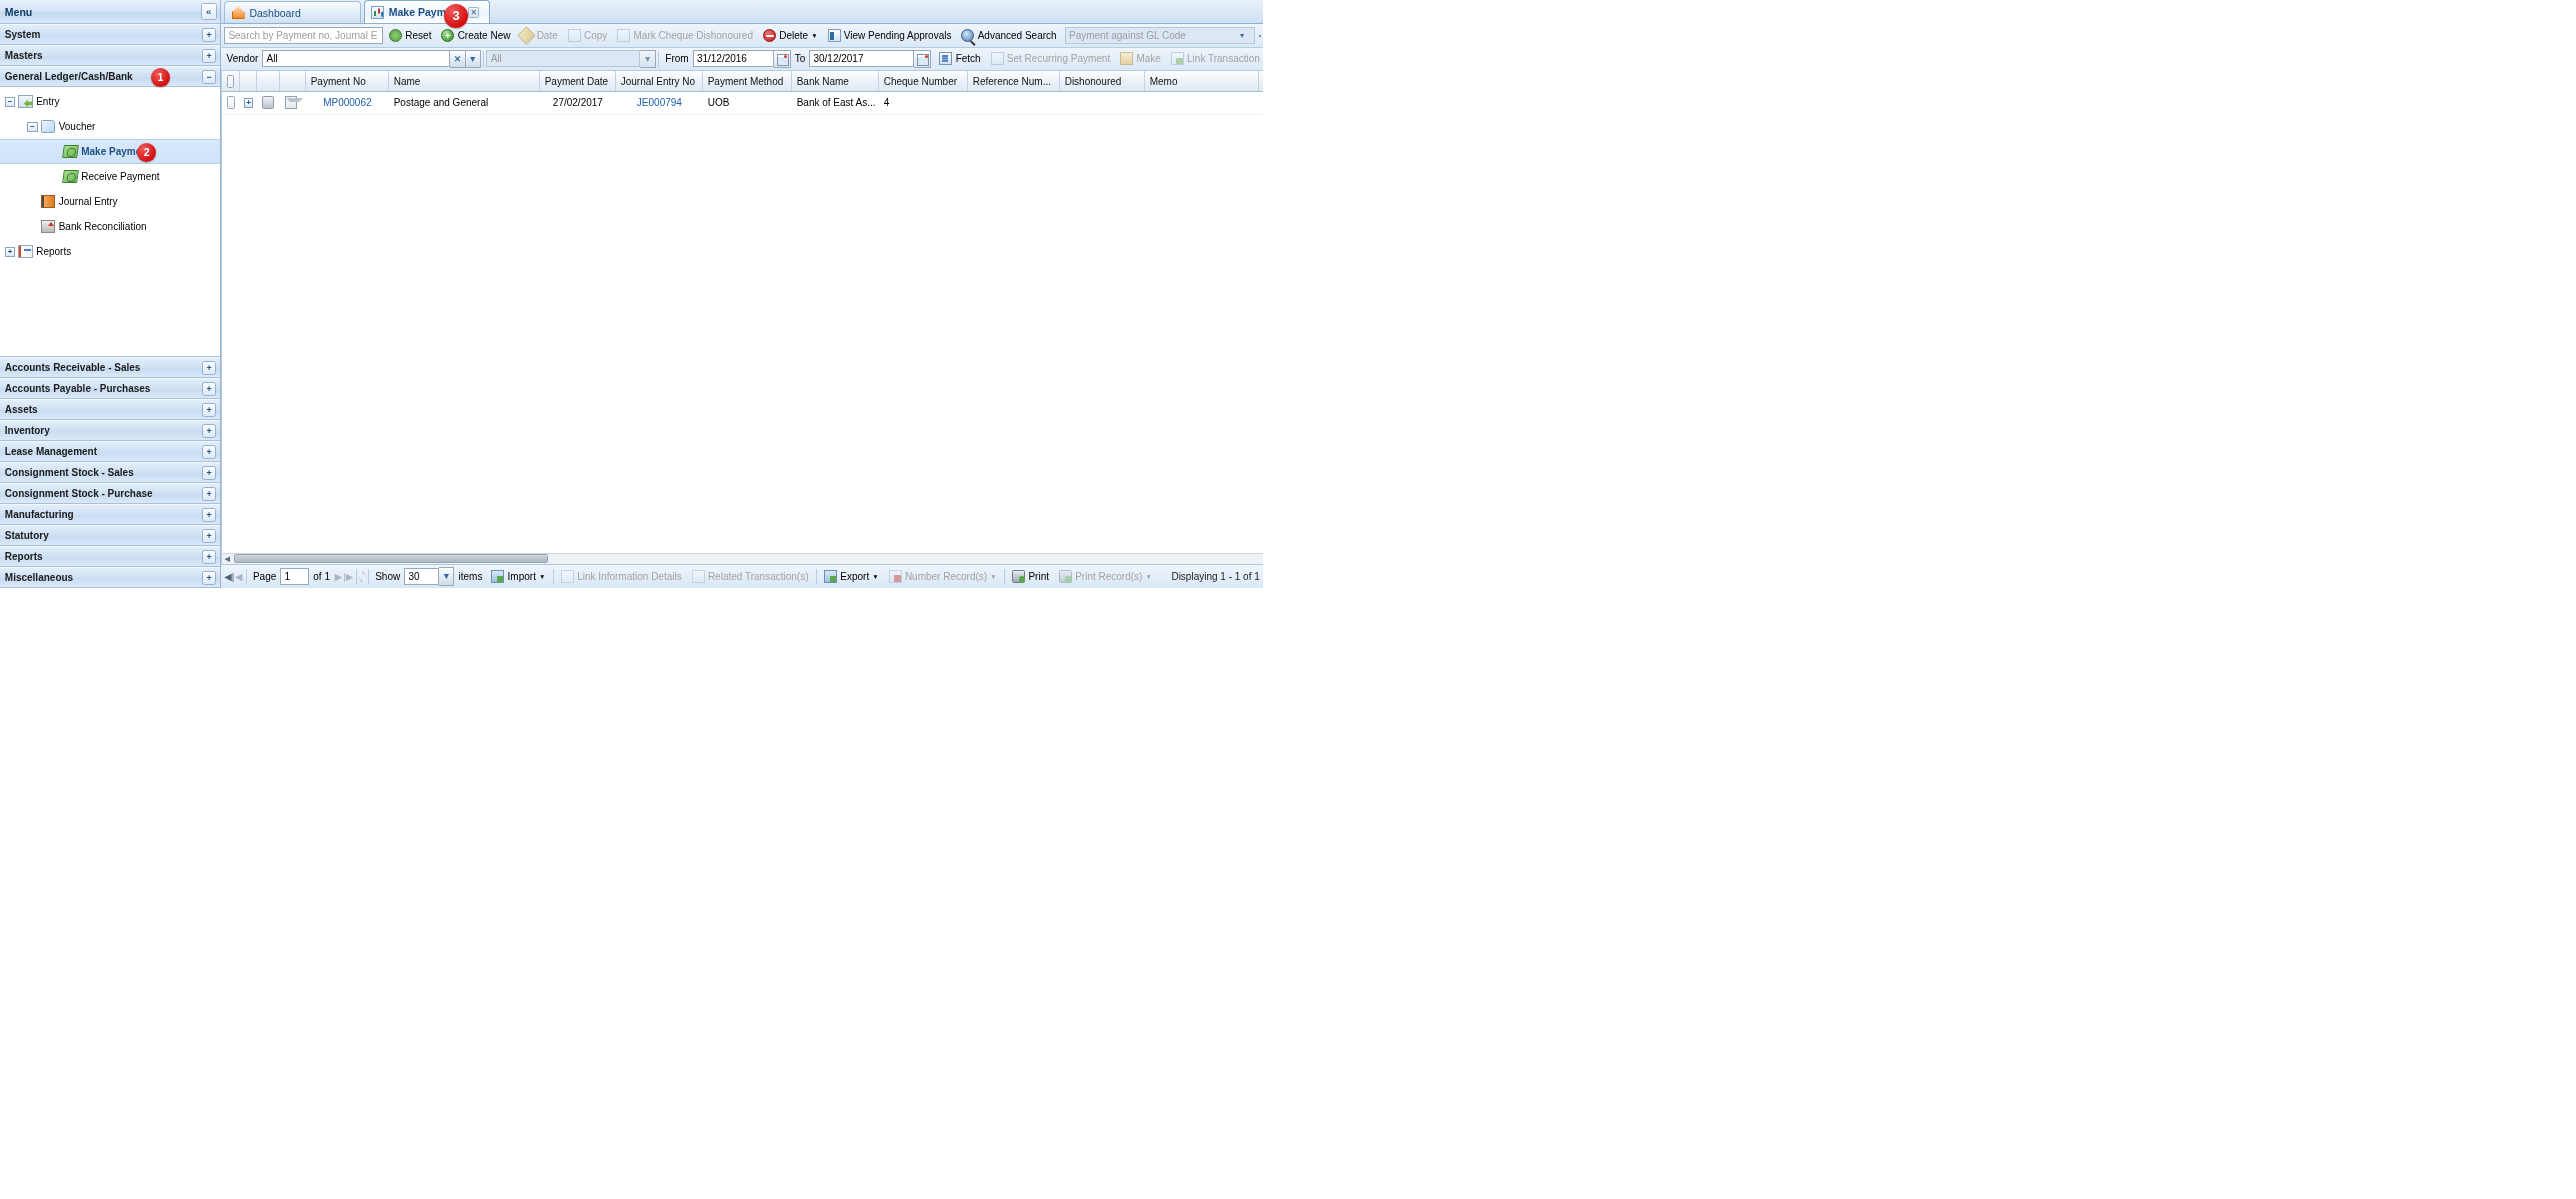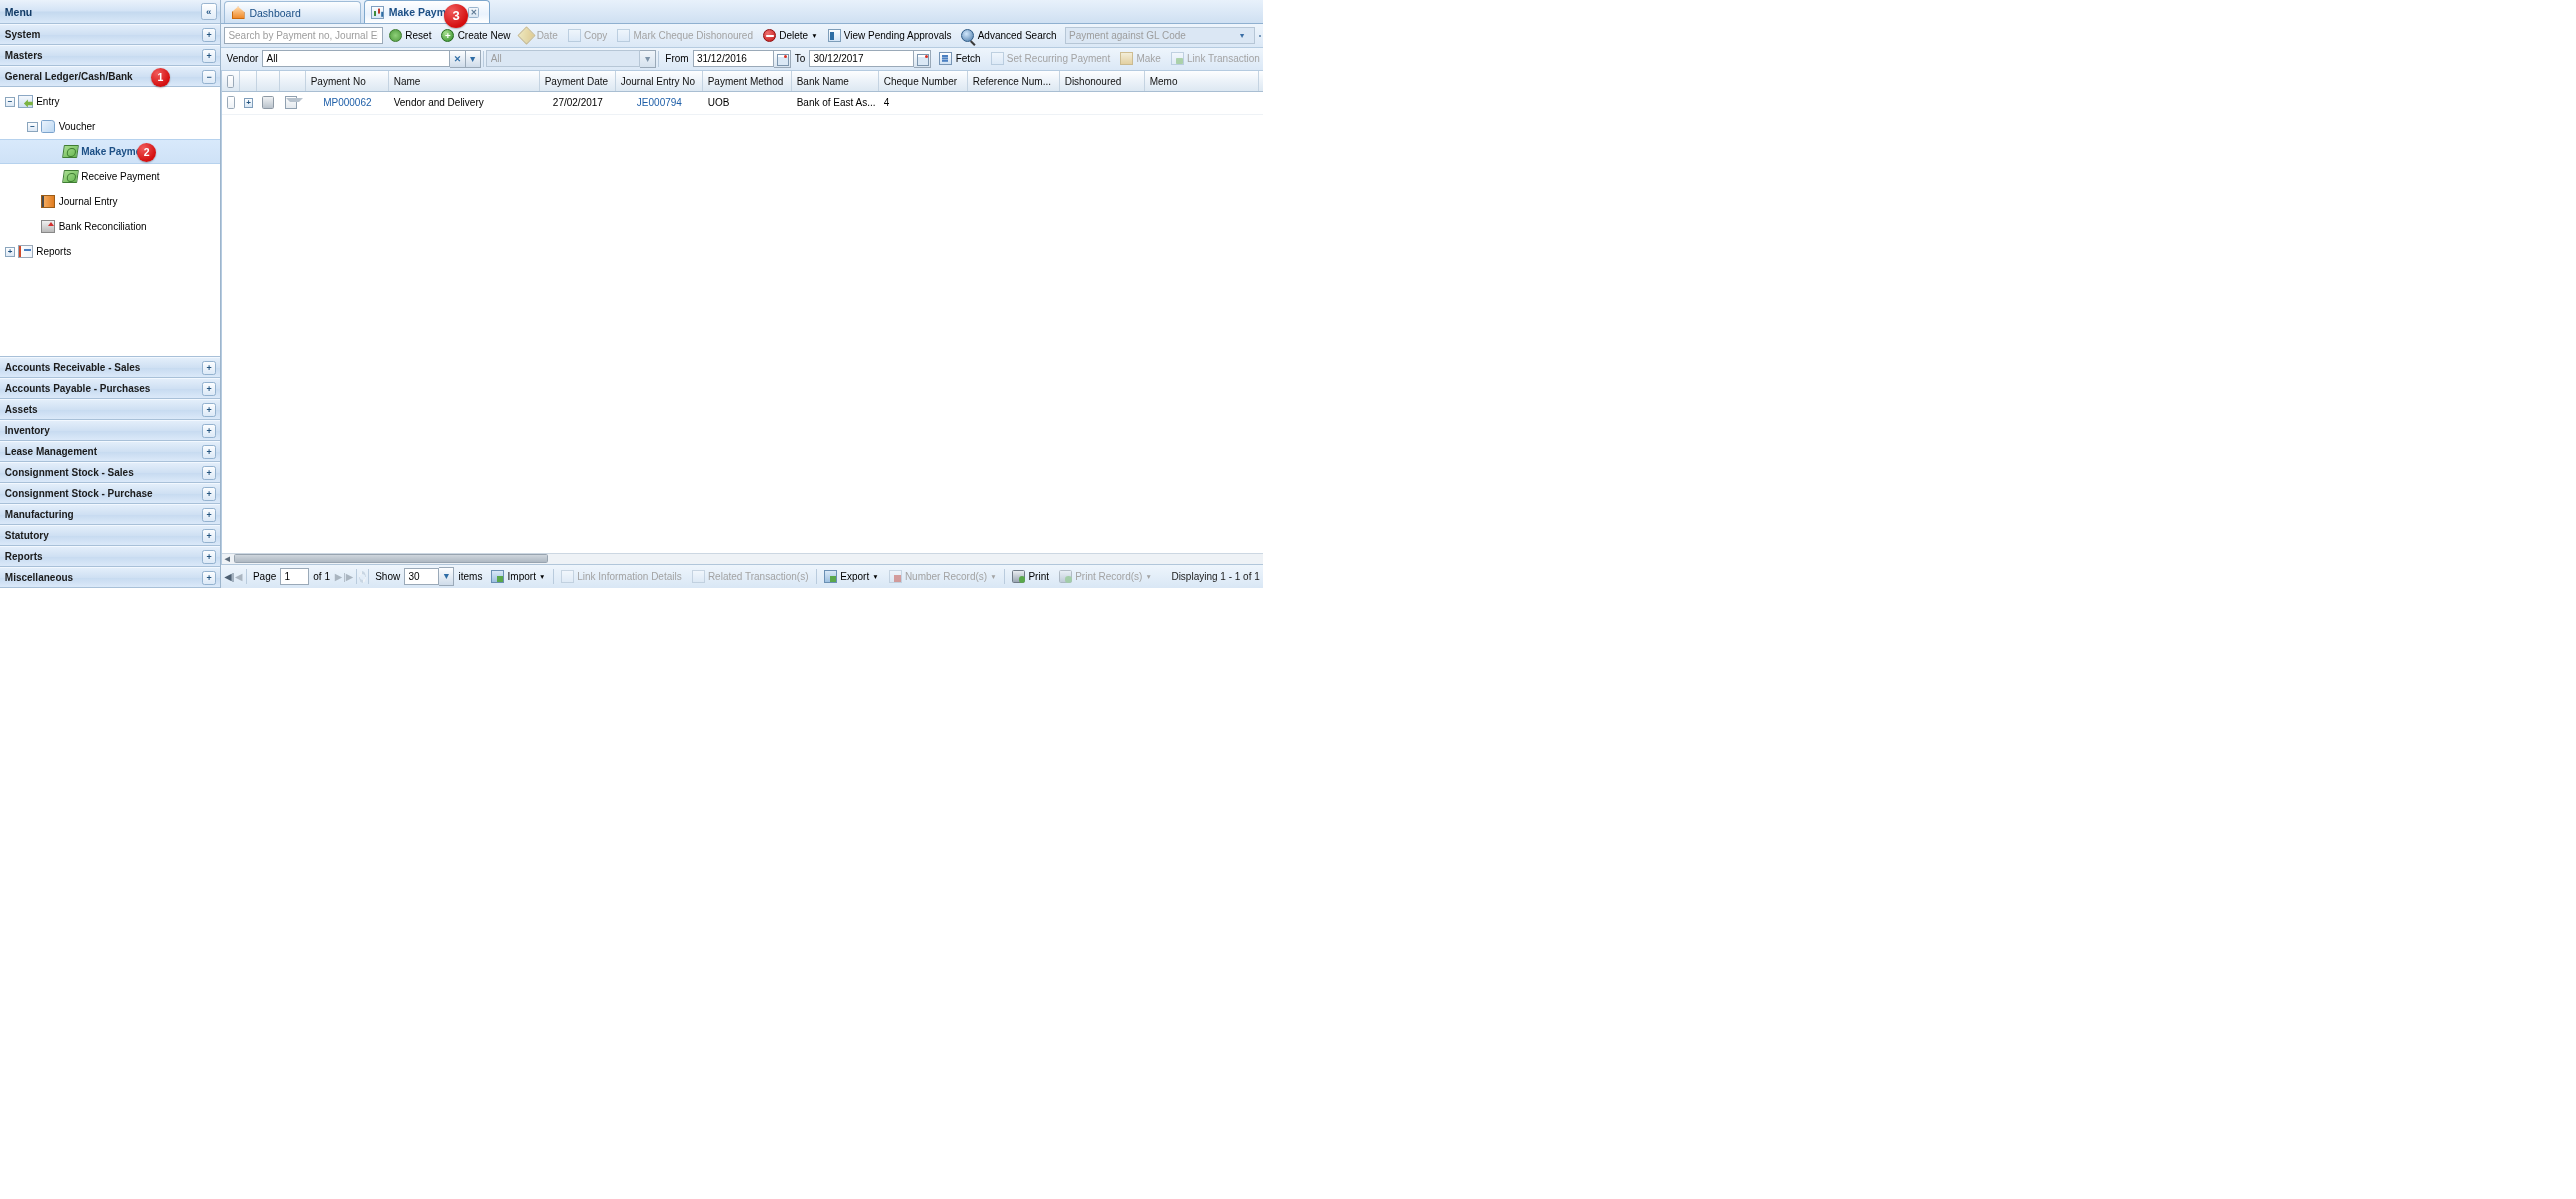--- a/index.html
+++ b/index.html
@@ -552,21 +552,21 @@
             <div class="gc" style="width: 22.5px; flex: 0 0 22.5px;">
               <div class="rowico ic-print-sm"></div>
             </div>
             <div class="gc" style="width: 26px; flex: 0 0 26px;">
               <div class="rowico ic-mail-sm"></div>
             </div>
             <div class="gc" style="width: 83px; flex: 0 0 83px; justify-content: center;">
               <span class="lnk">MP000062</span>
             </div>
             <div class="gc" style="width: 151px; flex: 0 0 151px;">
-              <span>Vendor and Delivery</span>
+              <span>Postage and General</span>
             </div>
             <div class="gc" style="width: 76px; flex: 0 0 76px; justify-content: center;">
               <span>27/02/2017</span>
             </div>
             <div class="gc" style="width: 87px; flex: 0 0 87px; justify-content: center;">
               <span class="lnk">JE000794</span>
             </div>
             <div class="gc" style="width: 89px; flex: 0 0 89px;">
               <span>UOB</span>
             </div>

